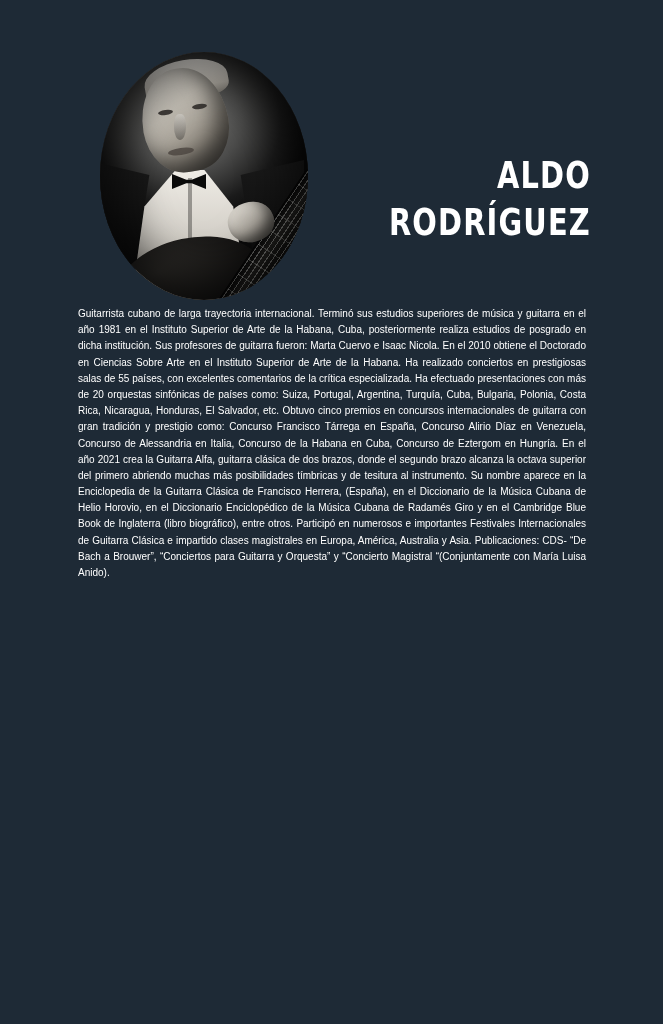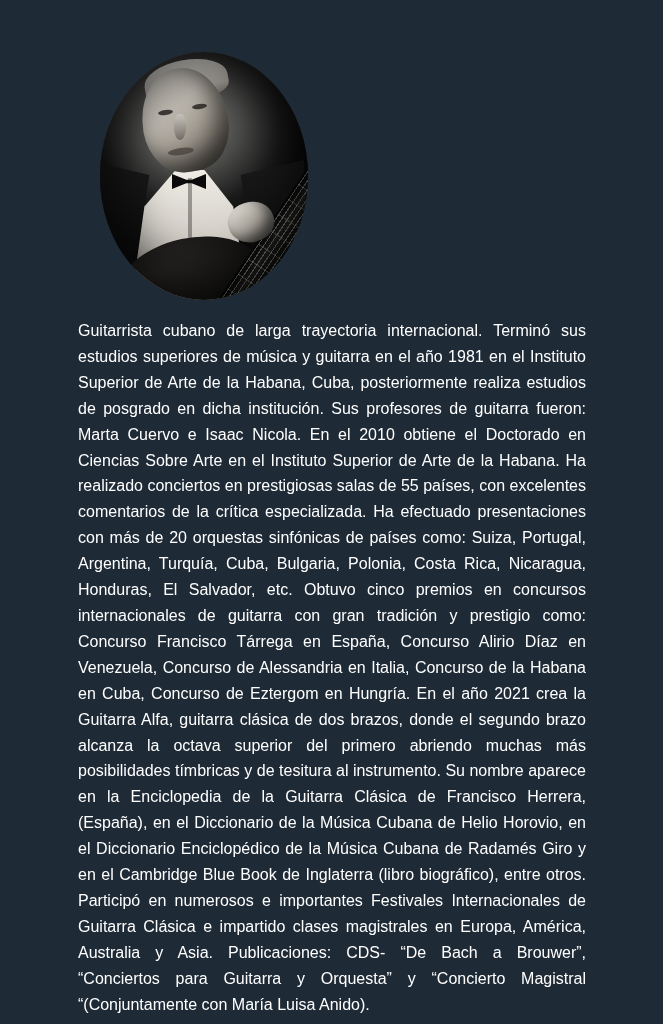--- a/index.html
+++ b/index.html
@@ -221,24 +221,24 @@
     line-height: 1.28;
     transform: scaleX(0.78);
     transform-origin: right center;
     white-space: nowrap;
   }
 
   
   .bio {
     position: absolute;
     left: 78px;
-    top: 318px;
+    top: 306px;
     width: 508px;
     color: #ffffff;
-    font-size: 16px;
+    font-size: 10px;
     line-height: 1.62;
     text-align: justify;
     text-justify: inter-word;
     font-family: "Liberation Sans", sans-serif;
   }
   .bio p {
     margin: 0;
   }
 </style>
 </head>
@@ -263,20 +263,24 @@
         <div class="ph-face"></div>
         <div class="ph-eye l"></div>
         <div class="ph-eye r"></div>
         <div class="ph-nose"></div>
         <div class="ph-mouth"></div>
         <div class="ph-hand"></div>
         <div class="ph-vignette"></div>
       </div>
     </div>
 
+    <div class="name-block">
+      <span class="name-line">ALDO</span>
+      <span class="name-line">RODRÍGUEZ</span>
+    </div>
 
   </div>
 
   <div class="bio">
     <p>Guitarrista cubano de larga trayectoria internacional. Terminó sus estudios superiores de música y guitarra en el año 1981 en el Instituto Superior de Arte de la Habana, Cuba, posteriormente realiza estudios de posgrado en dicha institución. Sus profesores de guitarra fueron: Marta Cuervo e Isaac Nicola. En el 2010 obtiene el Doctorado en Ciencias Sobre Arte en el Instituto Superior de Arte de la Habana. Ha realizado conciertos en prestigiosas salas de 55 países, con excelentes comentarios de la crítica especializada. Ha efectuado presentaciones con más de 20 orquestas sinfónicas de países como: Suiza, Portugal, Argentina, Turquía, Cuba, Bulgaria, Polonia, Costa Rica, Nicaragua, Honduras, El Salvador, etc. Obtuvo cinco premios en concursos internacionales de guitarra con gran tradición y prestigio como: Concurso Francisco Tárrega en España, Concurso Alirio Díaz en Venezuela, Concurso de Alessandria en Italia, Concurso de la Habana en Cuba, Concurso de Eztergom en Hungría. En el año 2021 crea la Guitarra Alfa, guitarra clásica de dos brazos, donde el segundo brazo alcanza la octava superior del primero abriendo muchas más posibilidades tímbricas y de tesitura al instrumento. Su nombre aparece en la Enciclopedia de la Guitarra Clásica de Francisco Herrera, (España), en el Diccionario de la Música Cubana de Helio Horovio, en el Diccionario Enciclopédico de la Música Cubana de Radamés Giro y en el Cambridge Blue Book de Inglaterra (libro biográfico), entre otros. Participó en numerosos e importantes Festivales Internacionales de Guitarra Clásica e impartido clases magistrales en Europa, América, Australia y Asia. Publicaciones: CDS- “De Bach a Brouwer”, “Conciertos para Guitarra y Orquesta” y “Concierto Magistral “(Conjuntamente con María Luisa Anido).</p>
   </div>
 
 </div>
 
 </body></html>

